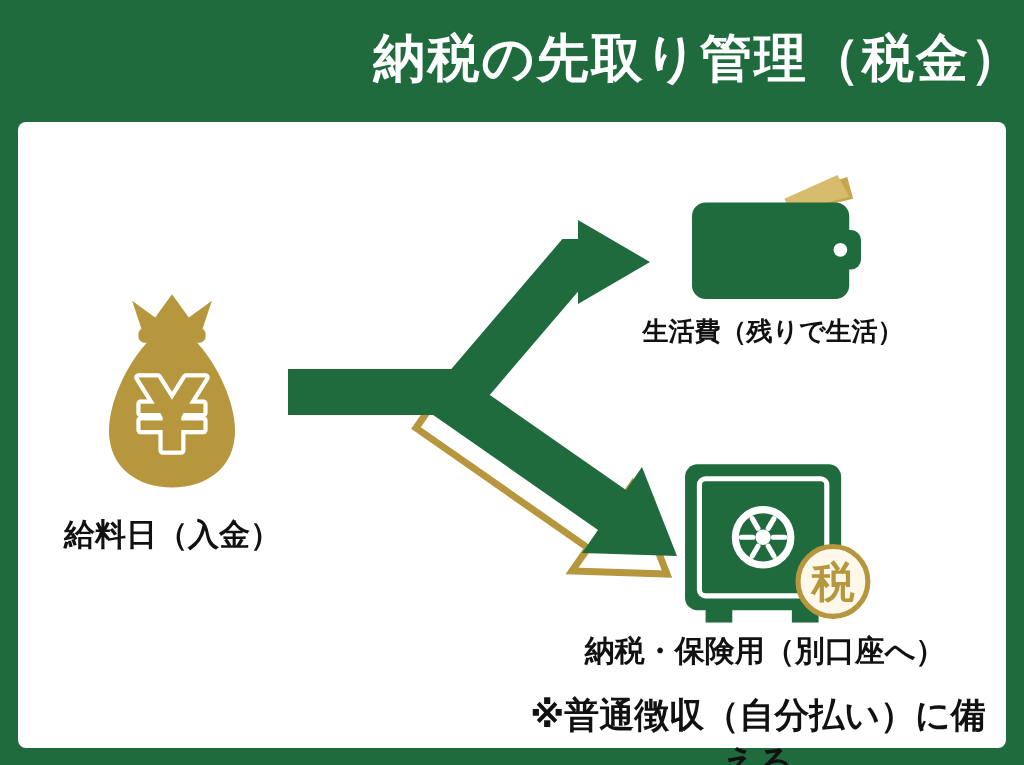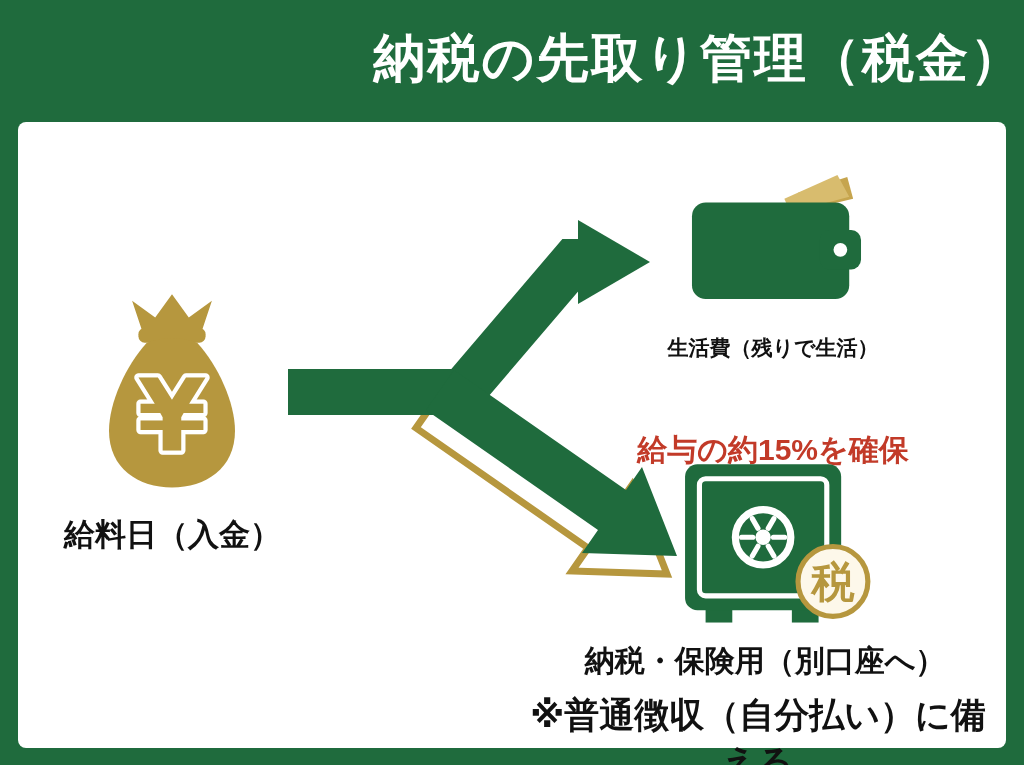--- a/index.html
+++ b/index.html
@@ -29,22 +29,22 @@
   .arrows{position:absolute;left:0;top:0;width:1024px;height:765px;pointer-events:none;}
   .icon{position:absolute;}
   .icon.moneybag{left:88px;top:292px;width:168px;height:200px;}
   .icon.wallet{left:690px;top:168px;width:172px;height:137px;}
   .icon.safe{left:683px;top:462px;width:190px;height:167px;}
   .label{
     position:absolute;text-align:center;color:var(--text);
     font-weight:800;line-height:1.2;
   }
   .label.income{left:30px;top:516px;width:285px;font-size:31px;}
-  .label.living{left:588px;top:335px;width:370px;font-size:21px;}
-  .label.taxlabel{left:540px;top:633px;width:450px;font-size:30px;margin-top:10px;}
+  .label.living{left:588px;top:316px;width:370px;font-size:26px;}
+  .label.taxlabel{left:540px;top:633px;width:450px;font-size:30px;}
   .highlight{
     position:absolute;left:588px;top:430px;width:370px;
     text-align:center;color:var(--red);font-weight:800;font-size:30px;
   }
   .note{
     position:absolute;left:518px;top:692px;width:480px;
     text-align:center;color:var(--text);font-weight:800;font-size:35px;
   }
 </style>
 </head>
@@ -78,21 +78,20 @@
   <svg class="icon wallet" viewBox="0 0 175 137" aria-hidden="true">
     <polygon points="110,24 160,8 166,30 116,42" fill="#c6a54e"></polygon>
     <polygon points="96,30 150,6 162,28 102,44" fill="#d8bc6e"></polygon>
     <rect x="2" y="34" width="160" height="98" rx="14" fill="#1f6b3d"></rect>
     <rect x="132" y="62" width="42" height="40" rx="10" fill="#1f6b3d"></rect>
     <circle cx="153" cy="82" r="7" fill="#ffffff"></circle>
   </svg>
 
   <div class="label living">生活費（残りで生活）</div>
 
-  <div class="highlight">給与の約15%を確保</div>
 
   <svg class="icon safe" viewBox="0 0 185 162" aria-hidden="true">
     <rect x="22" y="138" width="26" height="18" fill="#1f6b3d"></rect>
     <rect x="106" y="138" width="26" height="18" fill="#1f6b3d"></rect>
     <rect x="2" y="2" width="152" height="142" rx="12" fill="#1f6b3d"></rect>
     <rect x="16" y="16" width="124" height="114" rx="6" fill="none" stroke="#ffffff" stroke-width="5"></rect>
     <g stroke="#ffffff" stroke-linecap="round">
       <circle cx="78" cy="73" r="27" fill="none" stroke-width="7"></circle>
       <circle cx="78" cy="73" r="7.5" fill="#ffffff" stroke="none"></circle>
       <line x1="88" y1="73" x2="99" y2="73" stroke-width="5"></line>

